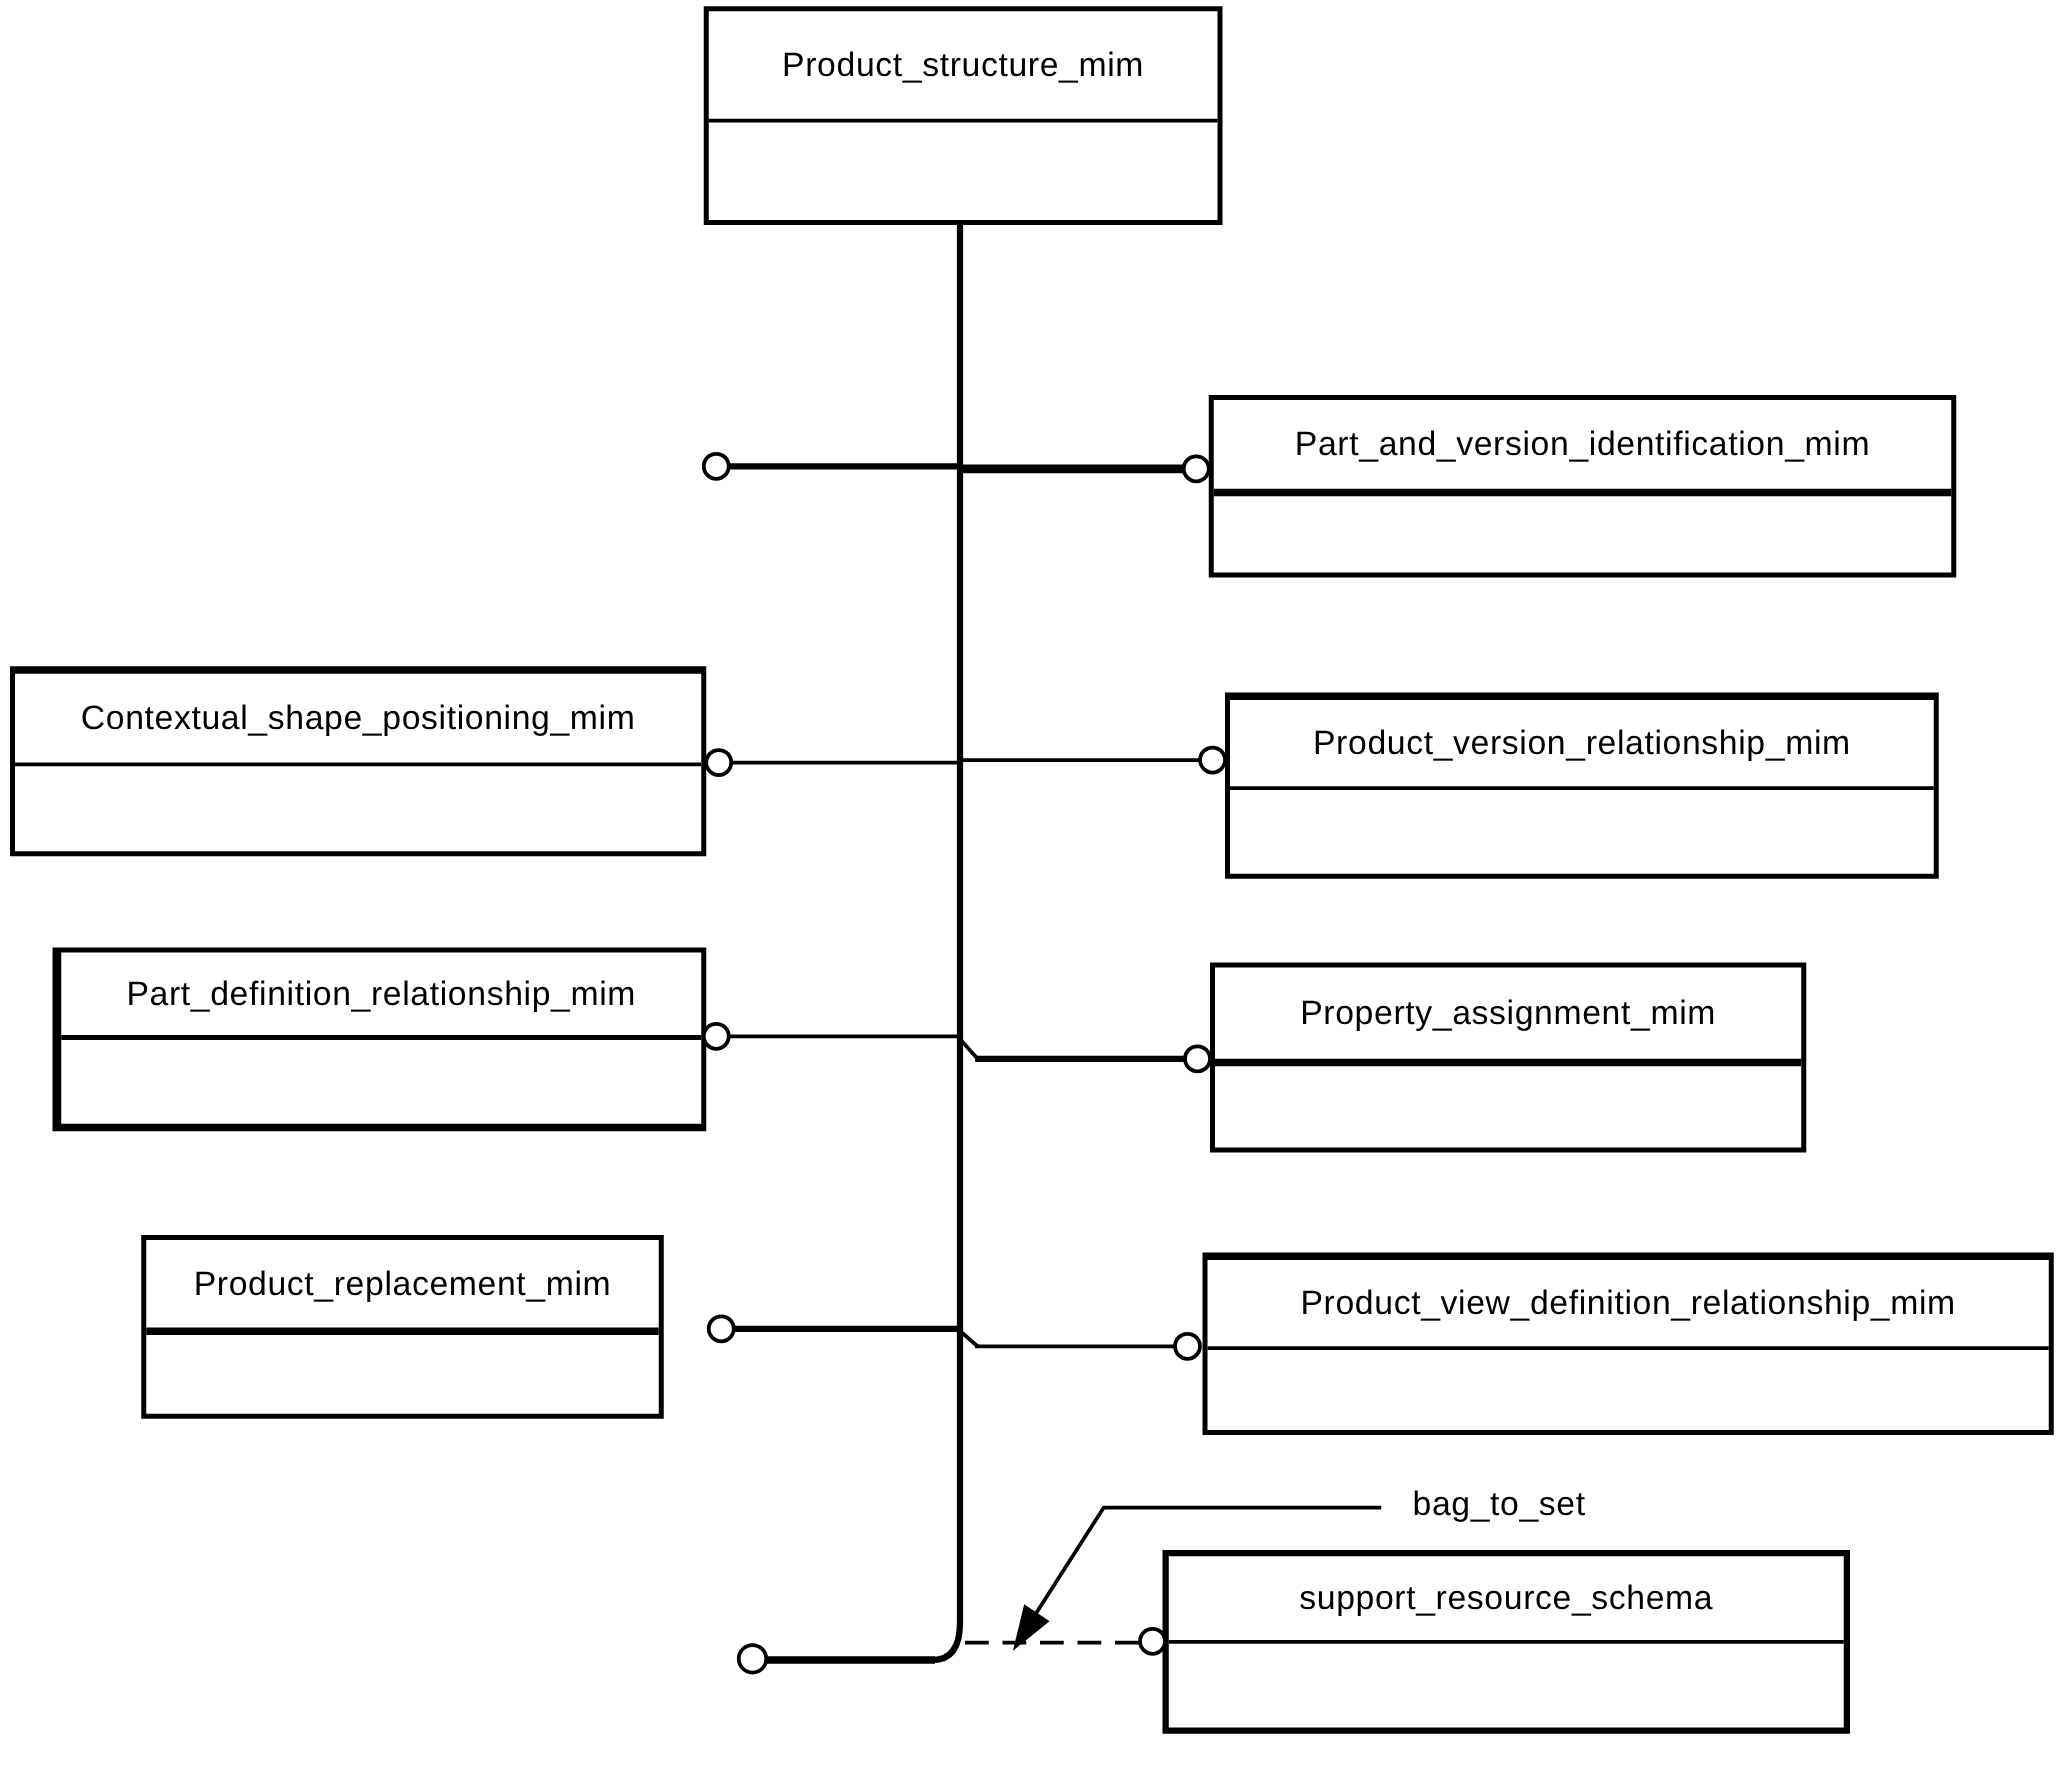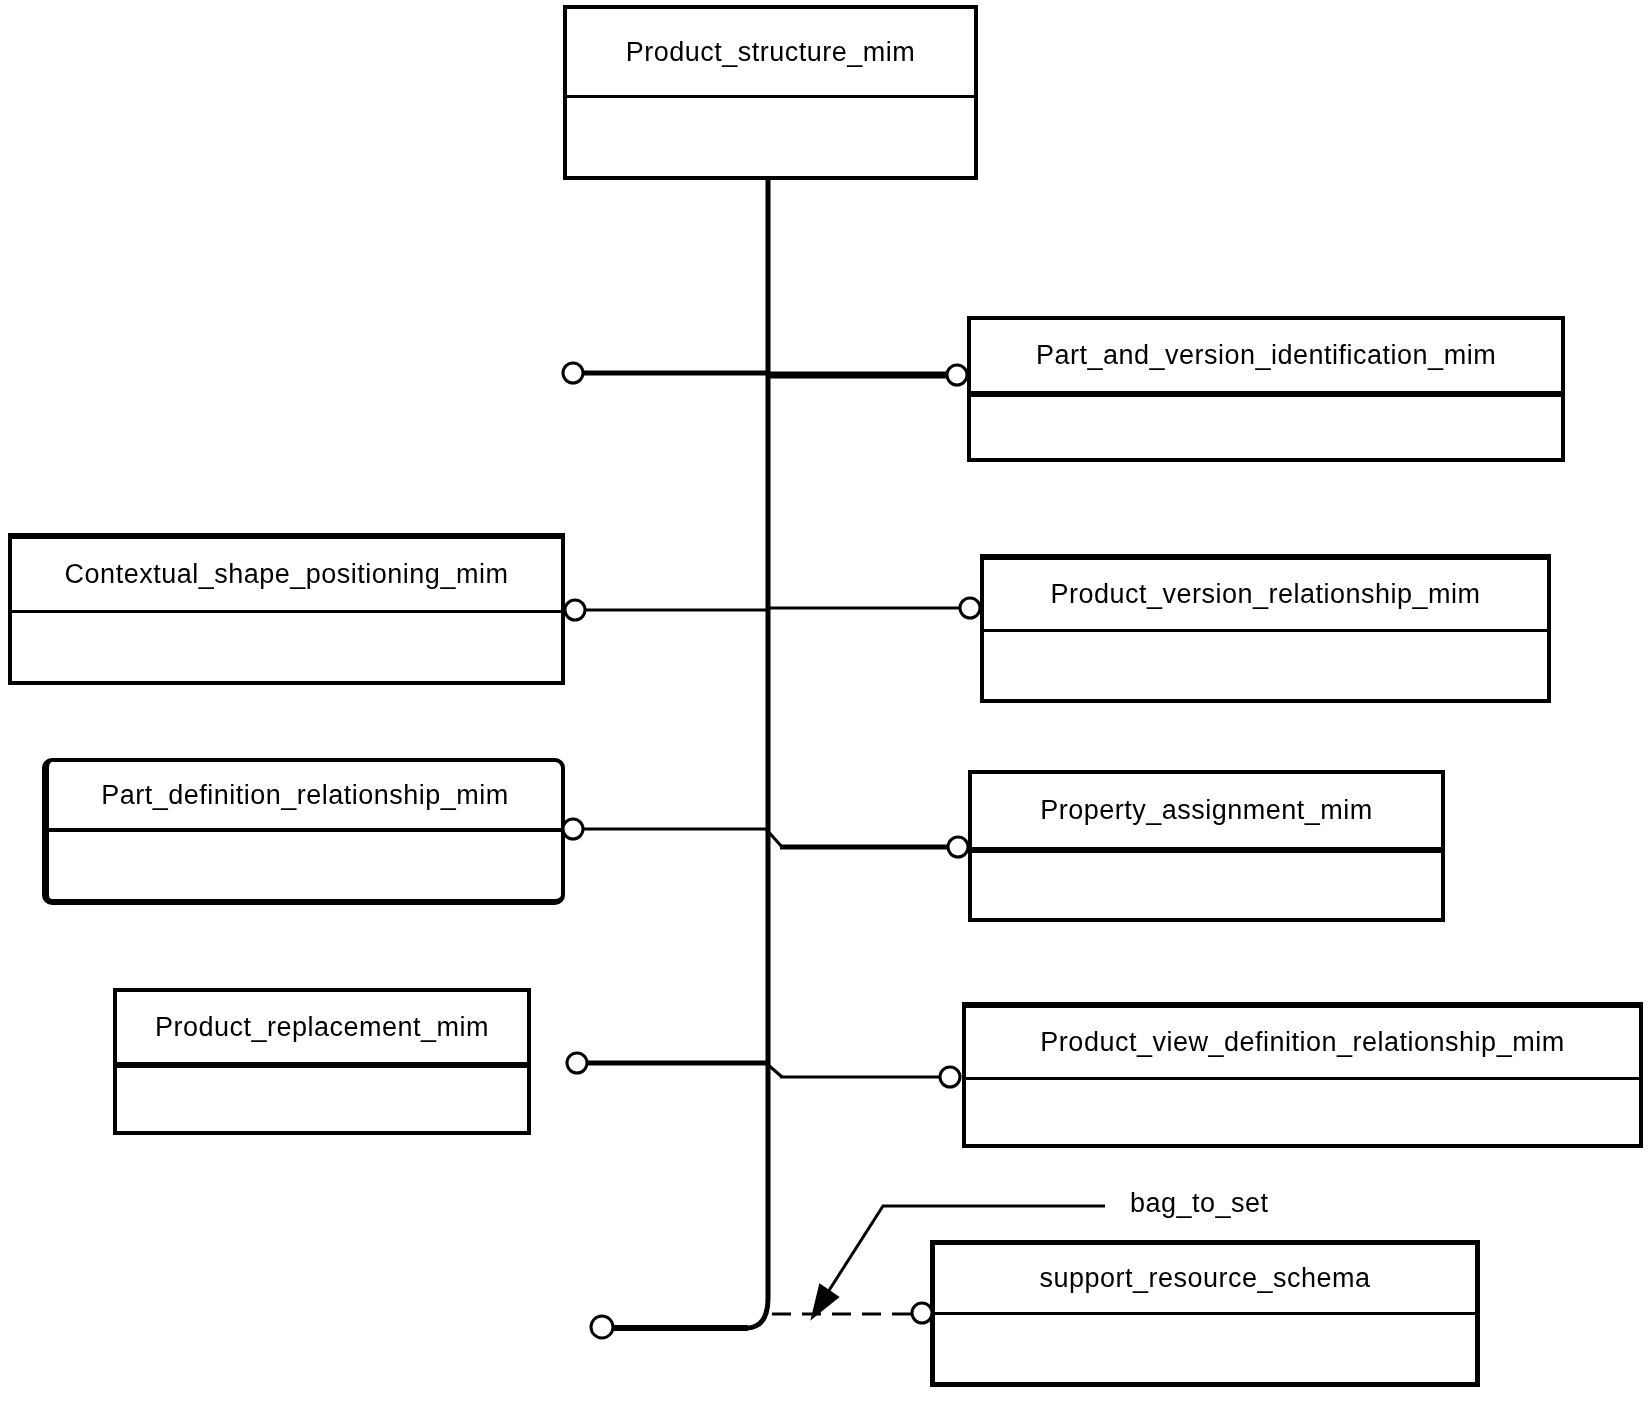--- a/index.html
+++ b/index.html
@@ -62,21 +62,21 @@
     <div class="db-title" style="height:86px; border-bottom-width:3px;">Product_structure_mim</div>
     <div class="db-body"></div>
   </div>
 
 
   <div class="db" style="left:8px; top:533px; width:557px; height:152px; border-top-width:6px;">
     <div class="db-title" style="height:71px; border-bottom-width:3px;">Contextual_shape_positioning_mim</div>
     <div class="db-body"></div>
   </div>
 
-  <div class="db" style="left:42px; top:758px; width:523px; height:147px; border-left-width:7px; border-bottom-width:6px;border-radius:10px;">
+  <div class="db" style="left:42px; top:758px; width:523px; height:147px; border-left-width:7px; border-bottom-width:6px;">
     <div class="db-title" style="height:66px; border-bottom-width:4px;">Part_definition_relationship_mim</div>
     <div class="db-body"></div>
   </div>
 
   <div class="db" style="left:113px; top:988px; width:418px; height:147px;">
     <div class="db-title" style="height:70px; border-bottom-width:6px;">Product_replacement_mim</div>
     <div class="db-body"></div>
   </div>
 
 

